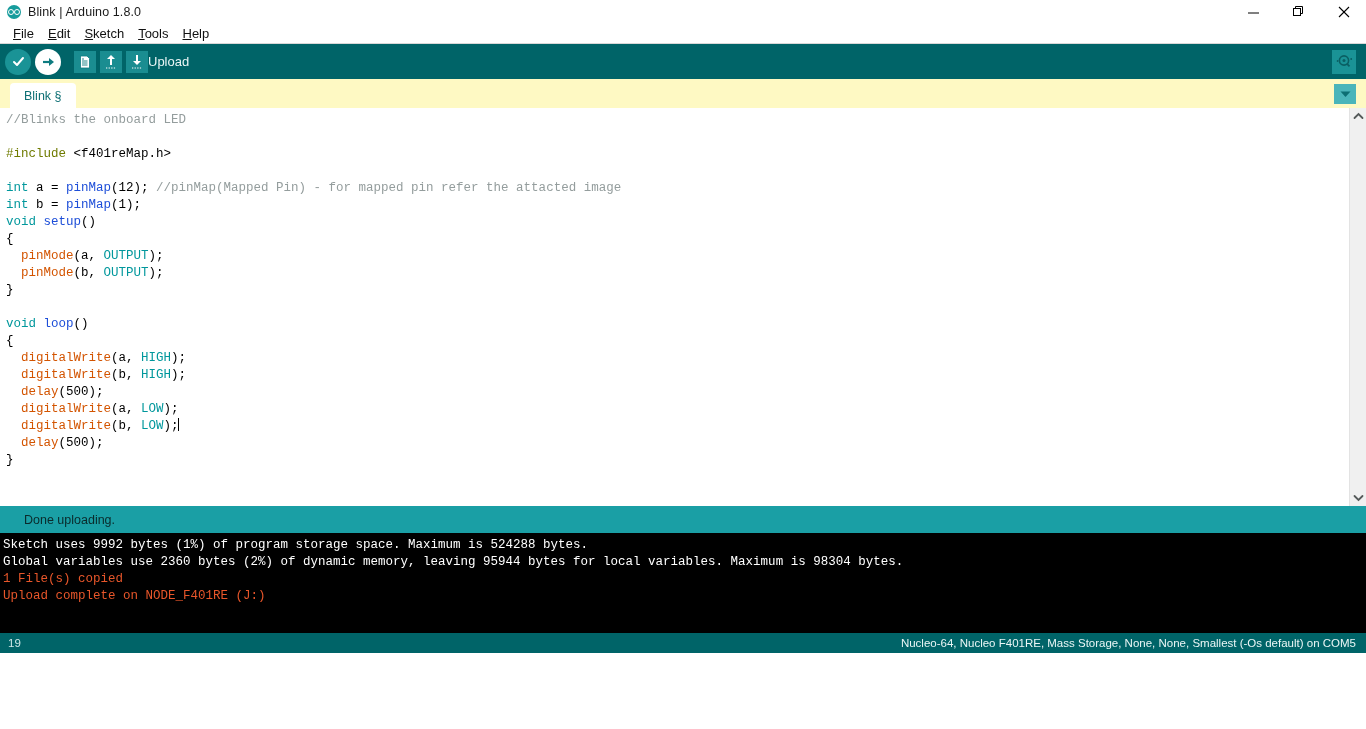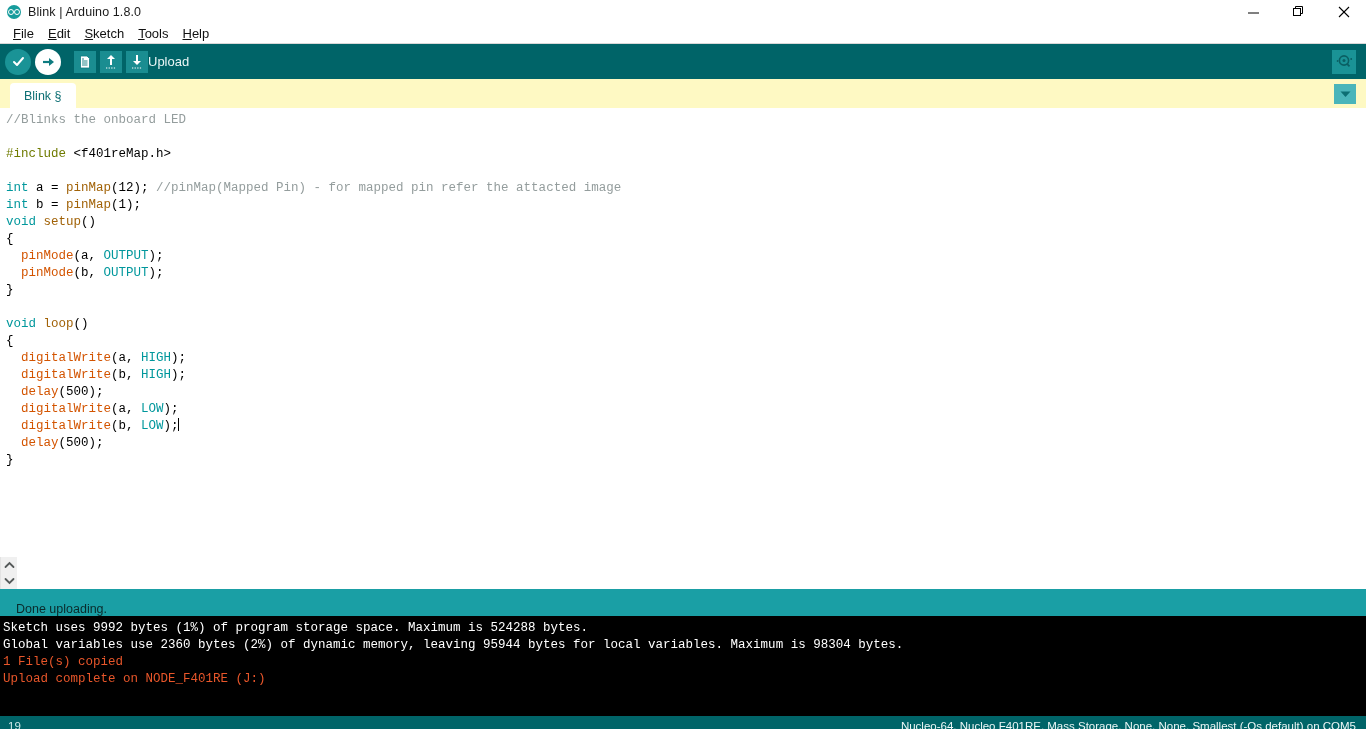--- a/index.html
+++ b/index.html
@@ -159,43 +159,42 @@
     width: 22px;
     height: 20px;
     background: #4ab5ba;
     display: flex;
     align-items: center;
     justify-content: center;
   }
 
   
   .editor-wrap {
-    height: 481px;
-    display: flex;
-    background: #ffffff;
-    position: relative;
-    flex-direction: column;
+    height: 398px;
+    display: flex;
+    background: #ffffff;
+    position: relative;
   }
   .code {
     flex: 1 1 auto;
     font-family: "Liberation Mono", "DejaVu Sans Mono", monospace;
     font-size: 12.5px;
     line-height: 17px;
     padding: 4px 0 0 6px;
     white-space: pre;
     overflow: hidden;
     color: #000000;
     box-sizing: border-box;
   }
   .code .ln { display: block; height: 17px; }
   .cm   { color: #949d9d; }     
   .pre  { color: #6f7b00; }     
   .kw   { color: #00979c; }     
   .fn   { color: #d35400; }     
-  .fn2  { color: #a16207; }     
+  .fn2  { color: #1d4ed8; }     
   .lit  { color: #00979c; }     
   .num  { color: #000000; }
   .caret {
     display: inline-block;
     width: 1px;
     height: 13px;
     background: #000000;
     vertical-align: -2px;
     margin-left: -1px;
   }
@@ -216,22 +215,22 @@
     display: flex;
     align-items: center;
     justify-content: center;
   }
 
   
   .statusline {
     height: 27px;
     background: #1a9fa5;
     display: flex;
-    align-items: flex-end;
-    padding-left: 16px;
+    align-items: center;
+    padding-left: 24px;
     box-sizing: border-box;
   }
   .statusline span {
     font-size: 12.5px;
     color: #0a2a2b;
   }
 
   
   .console {
     height: 100px;

